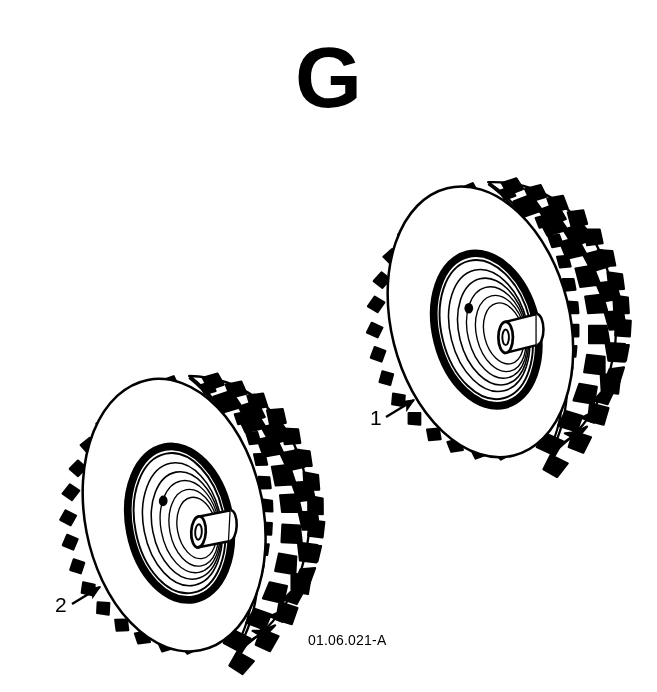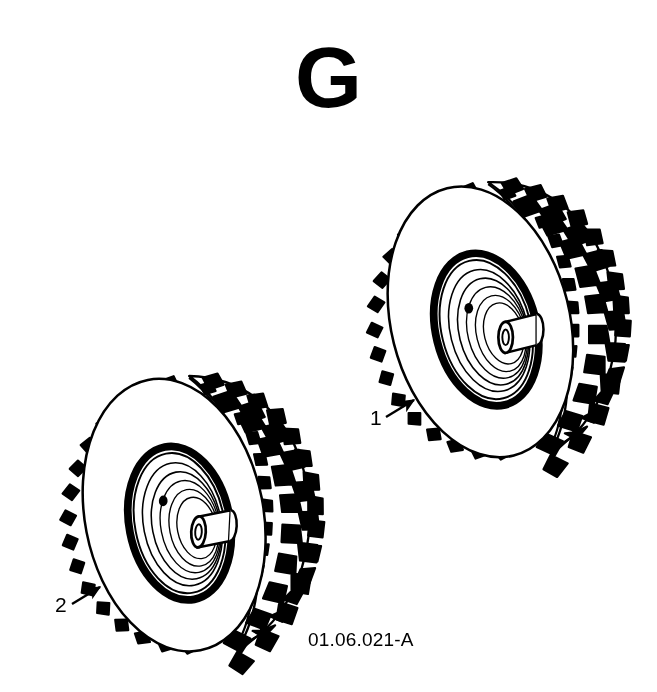--- a/index.html
+++ b/index.html
@@ -62,21 +62,21 @@
   }
   #callout-1-number { left: 370px; top: 407px; }
   #callout-2-number { left: 55px; top: 594px; }
 
   
   #figure-caption {
     position: absolute;
     left: 308px;
     top: 630px;
     font-family: "Liberation Sans", sans-serif;
-    font-size: 19px;
+    font-size: 14px;
     line-height: 20px;
     letter-spacing: 0.2px;
     color: #000000;
     white-space: nowrap;
     user-select: none;
   }
 </style>
 </head>
 <body>
 

